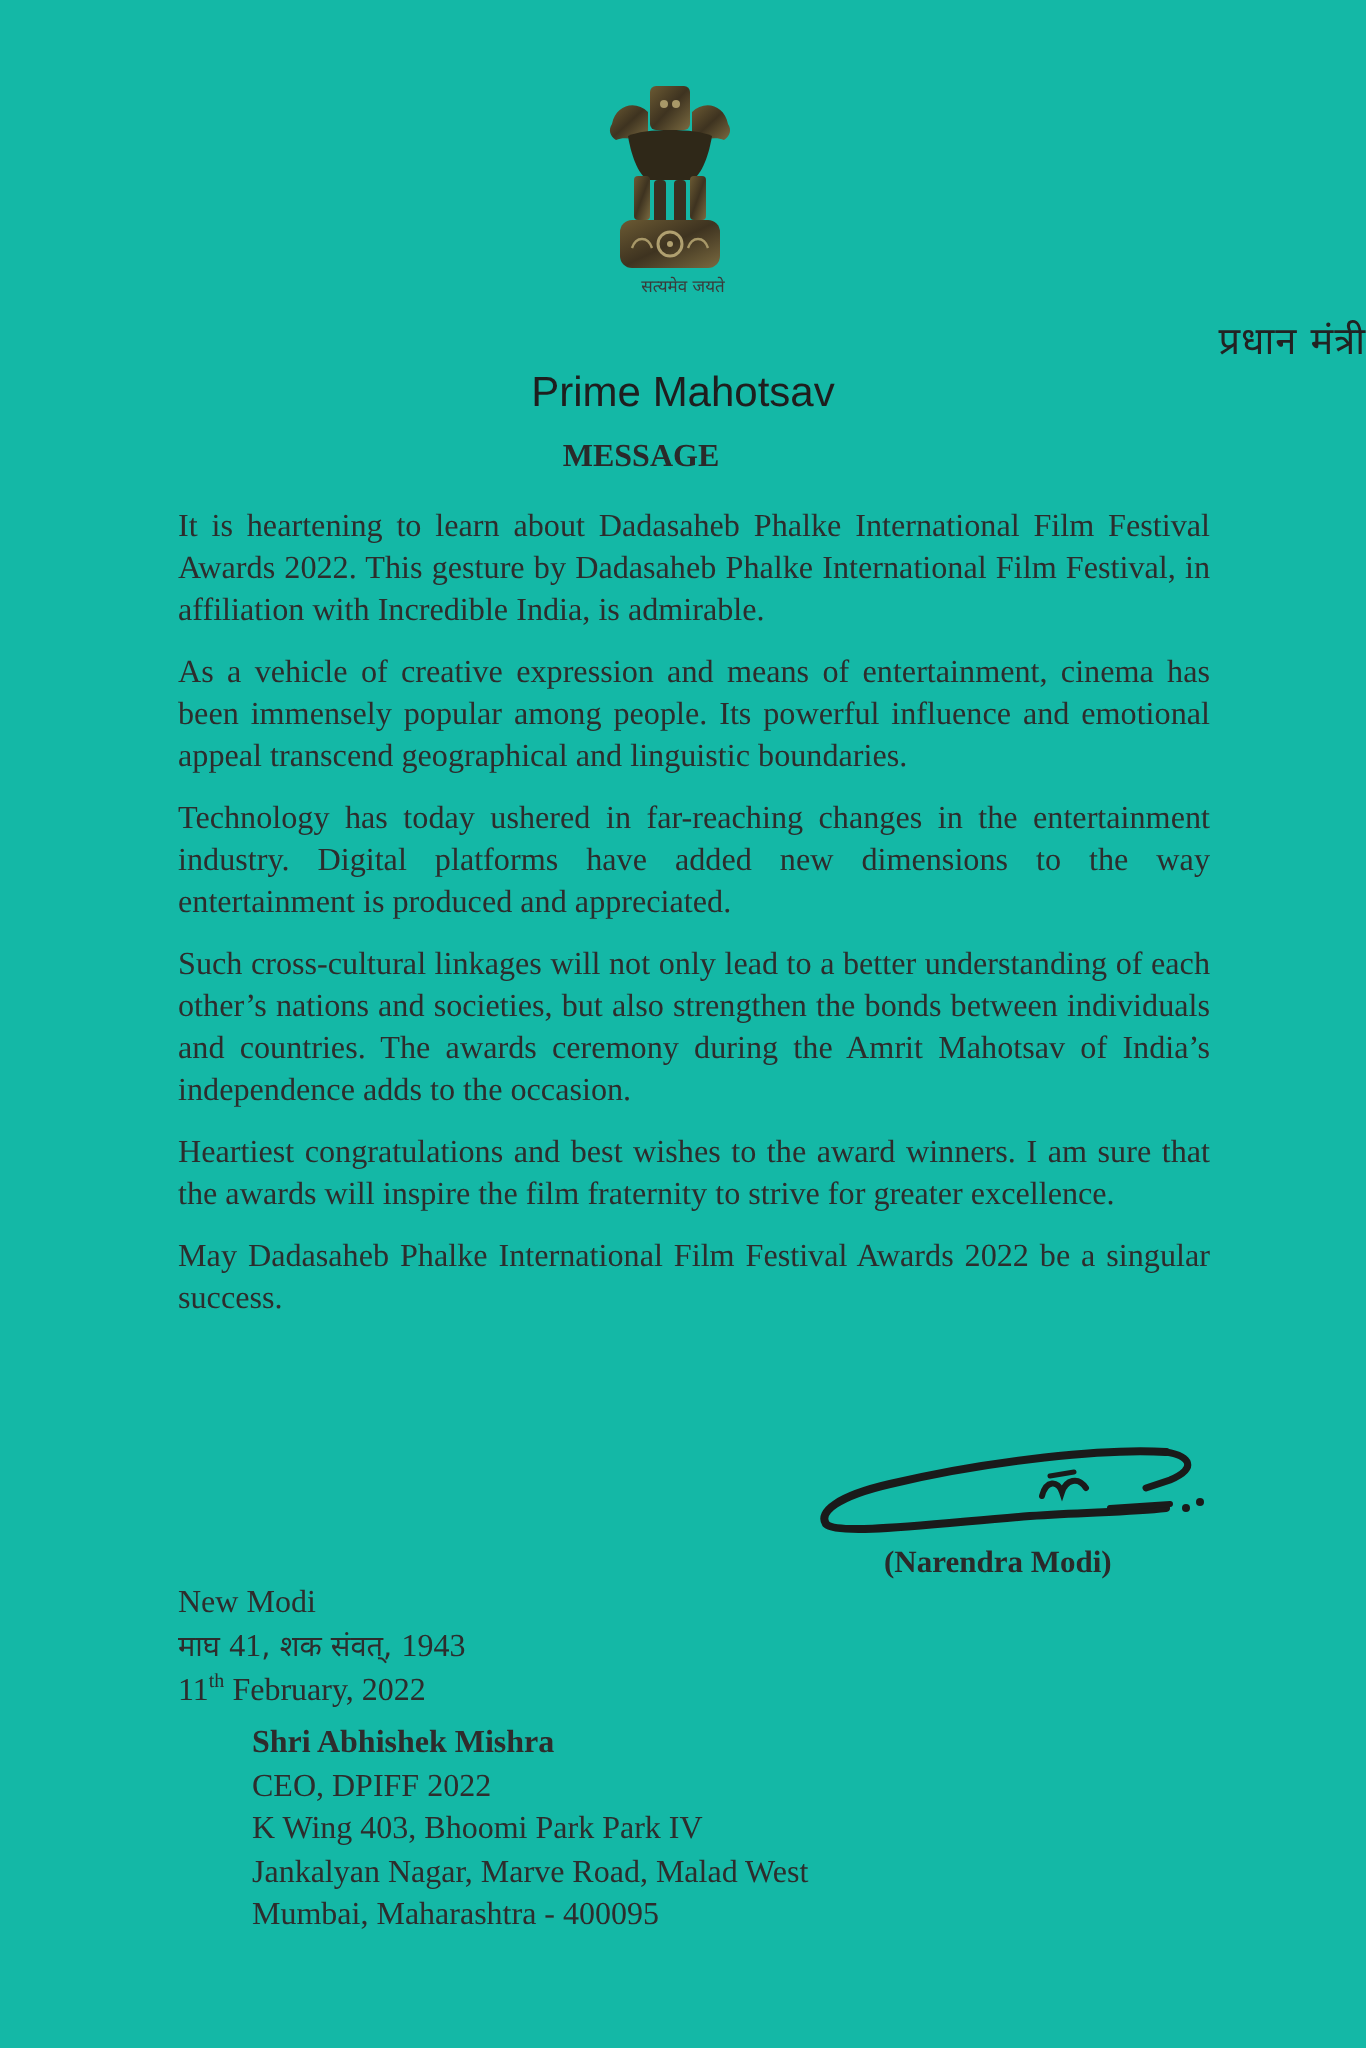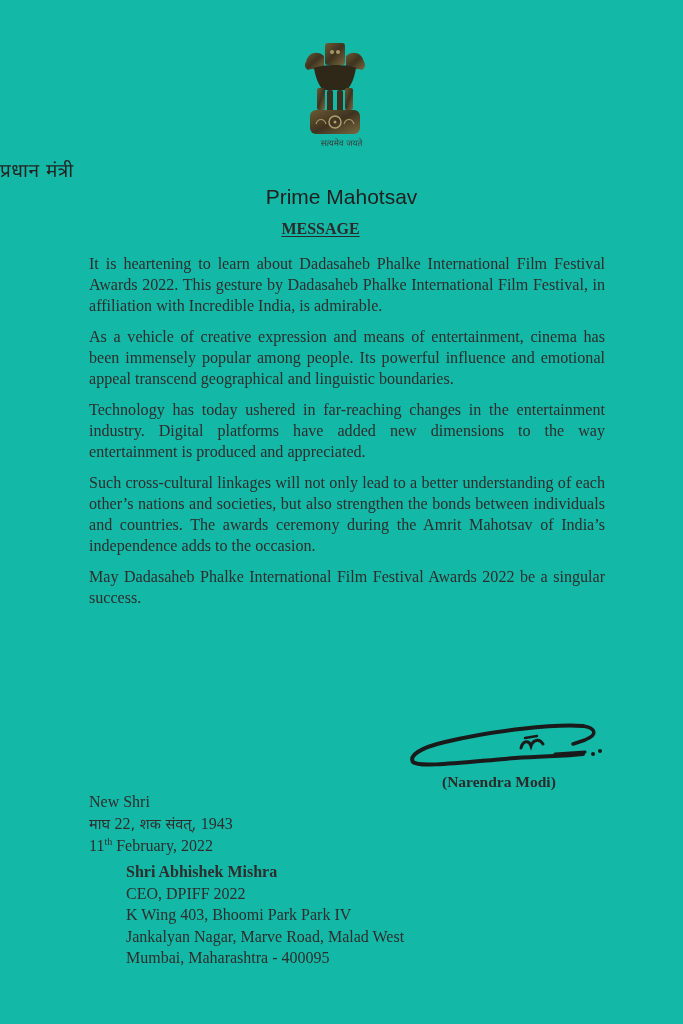--- a/index.html
+++ b/index.html
@@ -35,21 +35,21 @@
       top: 137px;
       text-align: center;
       font-family: "DejaVu Sans", sans-serif;
       font-size: 8.5px;
       color: #3a3a3a;
     }
     .hindi-title {
       position: absolute;
       left: 0; width: 683px;
       top: 157px;
-      text-align: left;
+      text-align: right;
       font-family: "DejaVu Sans", sans-serif;
       font-size: 19px;
       color: #222;
       letter-spacing: 0.5px;
     }
     .eng-title {
       position: absolute;
       left: 0; width: 683px;
       top: 185px;
       text-align: center;
@@ -59,21 +59,20 @@
     }
     .message-heading {
       position: absolute;
       left: 0; width: 641px;
       top: 220px;
       text-align: center;
       font-family: "Liberation Serif", serif;
       font-weight: bold;
       font-size: 16px;
       color: #2a2a2a;
-      text-decoration: underline;
       text-underline-offset: 2px;
     }
     .body {
       position: absolute;
       left: 89px;
       width: 516px;
       top: 253px;
       font-size: 16.1px;
       line-height: 21px;
       color: #2d2d2d;
@@ -167,39 +166,40 @@
   <div class="motto">सत्यमेव जयते</div>
   <div class="hindi-title">प्रधान मंत्री</div>
   <div class="eng-title">Prime Mahotsav</div>
   <div class="message-heading">MESSAGE</div>
 
   <div class="body">
     <p>It is heartening to learn about Dadasaheb Phalke International Film Festival Awards 2022. This gesture by Dadasaheb Phalke International Film Festival, in affiliation with Incredible India, is admirable.</p>
     <p>As a vehicle of creative expression and means of entertainment, cinema has been immensely popular among people. Its powerful influence and emotional appeal transcend geographical and linguistic boundaries.</p>
     <p>Technology has today ushered in far-reaching changes in the entertainment industry. Digital platforms have added new dimensions to the way entertainment is produced and appreciated.</p>
     <p>Such cross-cultural linkages will not only lead to a better understanding of each other’s nations and societies, but also strengthen the bonds between individuals and countries. The awards ceremony during the Amrit Mahotsav of India’s independence adds to the occasion.</p>
+    <p>Heartiest congratulations and best wishes to the award winners. I am sure that the awards will inspire the film fraternity to strive for greater excellence.</p>
     <p>May Dadasaheb Phalke International Film Festival Awards 2022 be a singular success.</p>
   </div>
 
   <div class="signature">
     <svg width="210" height="56" viewBox="0 0 210 56" xmlns="http://www.w3.org/2000/svg">
       <path d="M178 8 C150 6, 90 12, 40 24 C14 30, 4 38, 8 44 C14 50, 60 44, 110 40 C140 38, 160 38, 178 36" fill="none" stroke="#1a1a1a" stroke-width="4" stroke-linecap="round"></path>
       <path d="M178 8 C190 10, 194 16, 180 22 L168 26" fill="none" stroke="#1a1a1a" stroke-width="3.5" stroke-linecap="round"></path>
       <path d="M116 30 C118 22, 124 22, 126 28 C128 22, 134 20, 138 26" fill="none" stroke="#1a1a1a" stroke-width="3" stroke-linecap="round"></path>
       <path d="M120 20 L132 18" fill="none" stroke="#1a1a1a" stroke-width="2.5" stroke-linecap="round"></path>
       <path d="M150 36 L180 34" fill="none" stroke="#1a1a1a" stroke-width="3" stroke-linecap="round"></path>
       <circle cx="188" cy="36" r="2" fill="#1a1a1a"></circle>
       <circle cx="195" cy="33" r="2" fill="#1a1a1a"></circle>
     </svg>
   </div>
   <div class="signatory">(Narendra Modi)</div>
 
   <div class="footer-block">
-    <span class="line">New Shri</span>
-    <span class="line hindi-date"><span>माघ </span><span class="num">22</span><span>, शक संवत्, </span><span class="num">1943</span></span>
+    <span class="line">New Modi</span>
+    <span class="line hindi-date"><span>माघ </span><span class="num">41</span><span>, शक संवत्, </span><span class="num">1943</span></span>
     <span class="line"><span>11</span><sup>th</sup><span> February, 2022</span></span>
   </div>
 
   <div class="addressee">
     <span class="line name">Shri Abhishek Mishra</span>
     <span class="line">CEO, DPIFF 2022</span>
     <span class="line">K Wing 403, Bhoomi Park Park IV</span>
     <span class="line">Jankalyan Nagar, Marve Road, Malad West</span>
     <span class="line">Mumbai, Maharashtra - 400095</span>
   </div>

